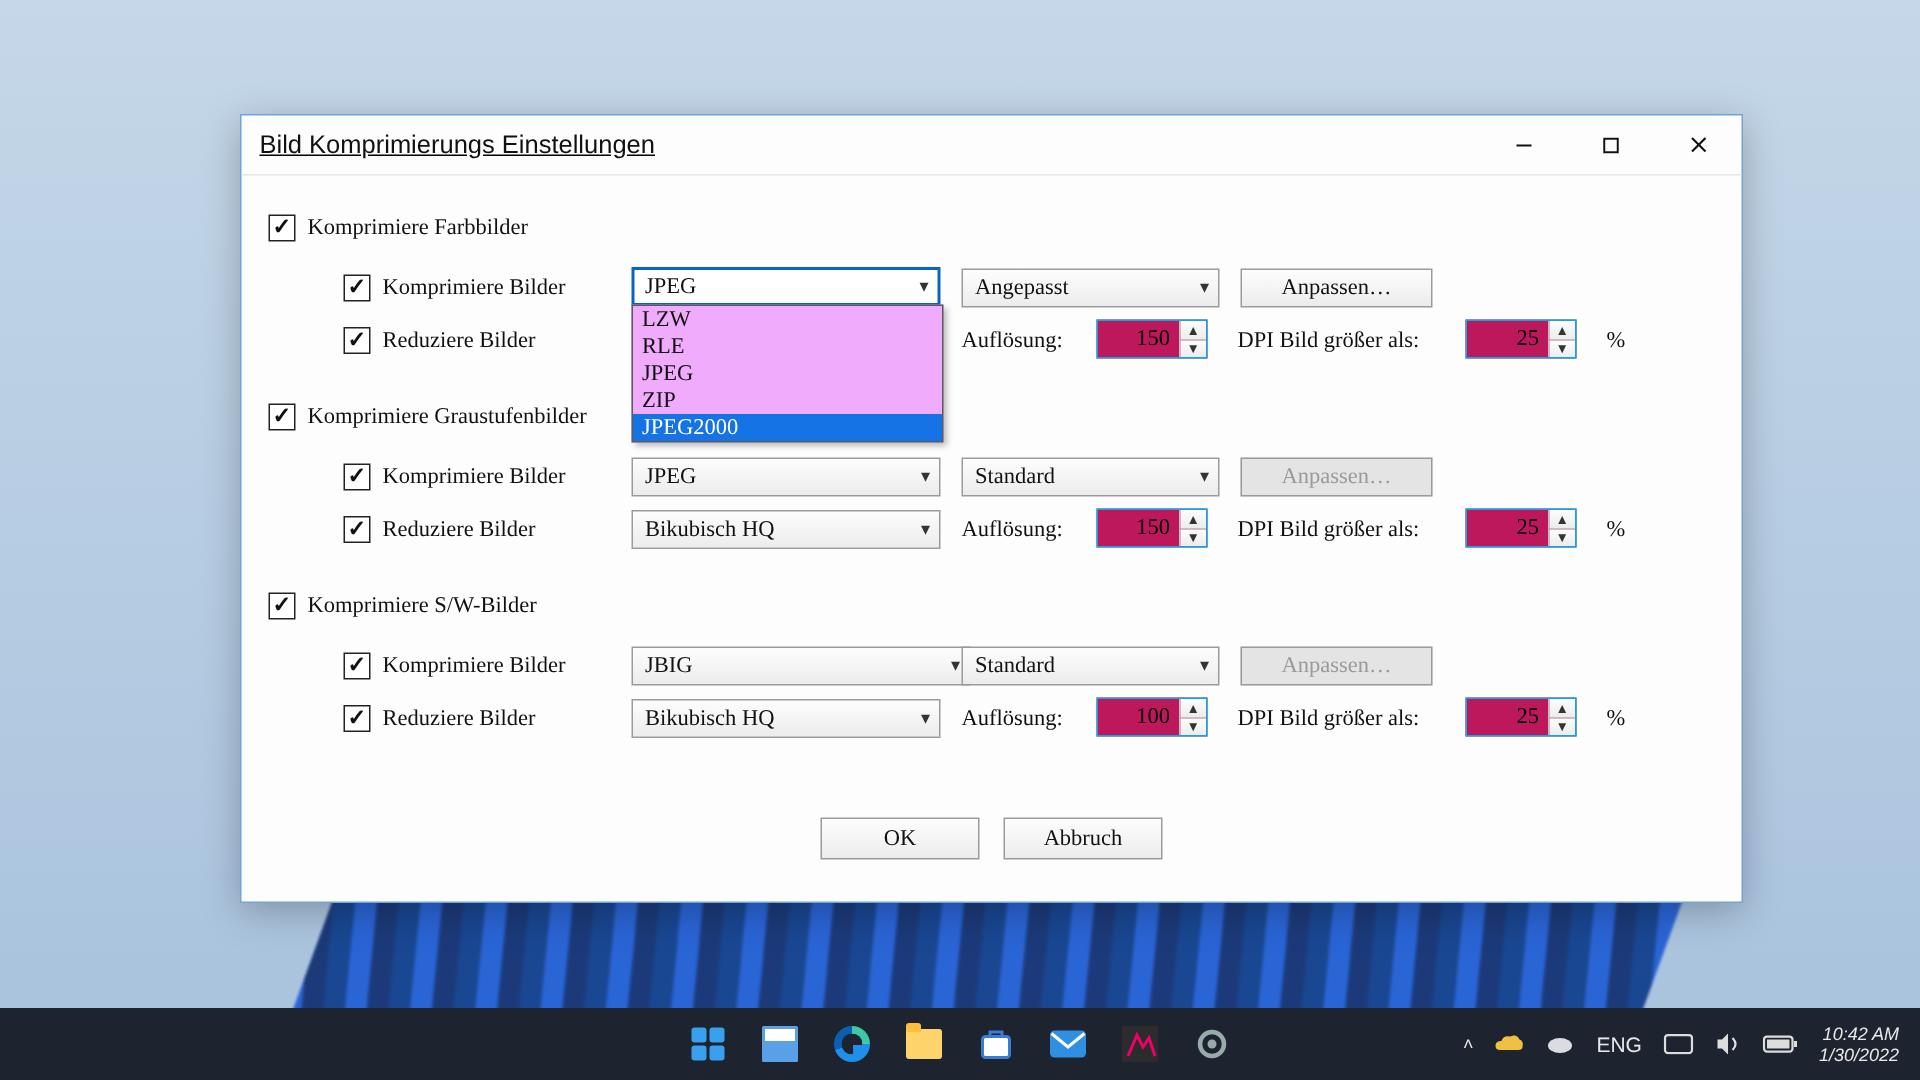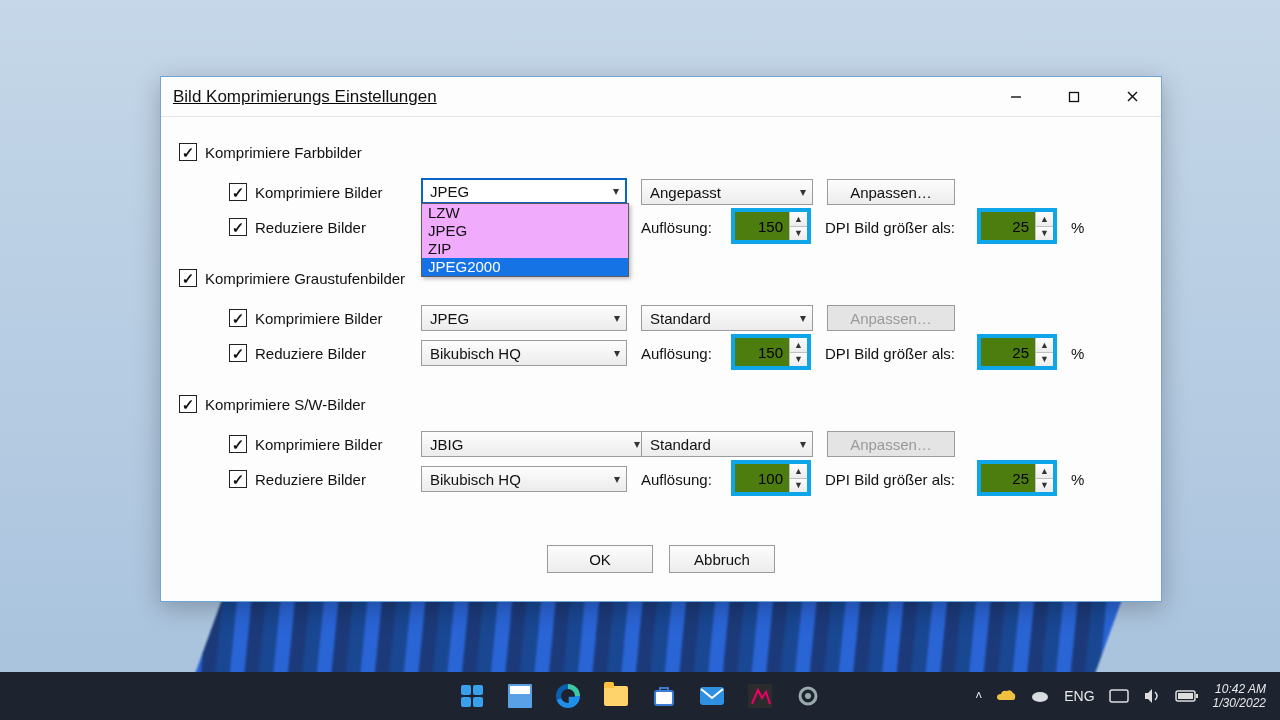--- a/index.html
+++ b/index.html
@@ -33,21 +33,21 @@
     border-bottom: 1px solid #e6e6e6;
     text-decoration: underline;
   }
   .titlebar .title { font-size: 17px; color: #111; flex: 1; }
   .winbtns { display: flex; height: 100%; }
   .winbtn {
     width: 58px; display: flex; align-items: center; justify-content: center;
     font-size: 15px; color: #111; cursor: default;
   }
   .content {
-    position: absolute; left: 18px; top: 52px; right: 18px; bottom: 14px;
+    position: absolute; left: 18px; top: 52px; right: 18px; bottom: 14px; font-family: Liberation Serif, serif;
   }
   .row { position: absolute; display: flex; align-items: center; height: 26px; }
   .chk {
     display: inline-flex; align-items: center; gap: 8px; cursor: default;
     font-size: 15px; color: #111;
   }
   .chkbox {
     width: 18px; height: 18px; border: 1px solid #222; background: #fff;
     display: inline-flex; align-items: center; justify-content: center;
     font-size: 15px; line-height: 1;
@@ -68,21 +68,21 @@
   }
   .btn {
     height: 26px; border: 1px solid #9b9b9b; background: linear-gradient(#fdfdfd,#ececec);
     display: inline-flex; align-items: center; justify-content: center;
     font-size: 15px; color: #111; padding: 0 14px; cursor: default;
   }
   .btn.disabled { color: #9a9a9a; background: #e4e4e4; }
   .btn.big { width: 106px; height: 28px; }
   .lbl { font-size: 15px; color: #111; }
   .spin {
-    display: inline-flex; height: 36px; border: 4px solid #0ea5e9; background: #4d7c0f;
+    display: inline-flex; height: 26px; border: 1px solid #0ea5e9; background: #be185d;
     align-items: stretch;
   }
   .spin .val {
     width: 54px; text-align: right; padding: 0 6px 0 0; font-size: 15px;
     display: flex; align-items: center; justify-content: flex-end;
   }
   .spin .arrows {
     width: 18px; border-left: 1px solid #c0c0c0; display: flex; flex-direction: column;
   }
   .spin .arrows span {
@@ -376,20 +376,21 @@
             <span>▼</span>
           </span>
       </div>
     </div>
     <div class="row" style="left:892px;top:337px;">
       <span class="lbl">%</span>
     </div>
 
     <div class="dropdown-list" id="codec-dropdown" style="left:242px; top:74px; width:208px;">
         <div>LZW</div>
+        <div>RLE</div>
         <div>JPEG</div>
         <div>ZIP</div>
         <div class="hl">JPEG2000</div>
       </div>
 
     <div class="dlg-buttons">
       <div class="btn big">
           <span>OK</span>
         </div>
       <div class="btn big">

